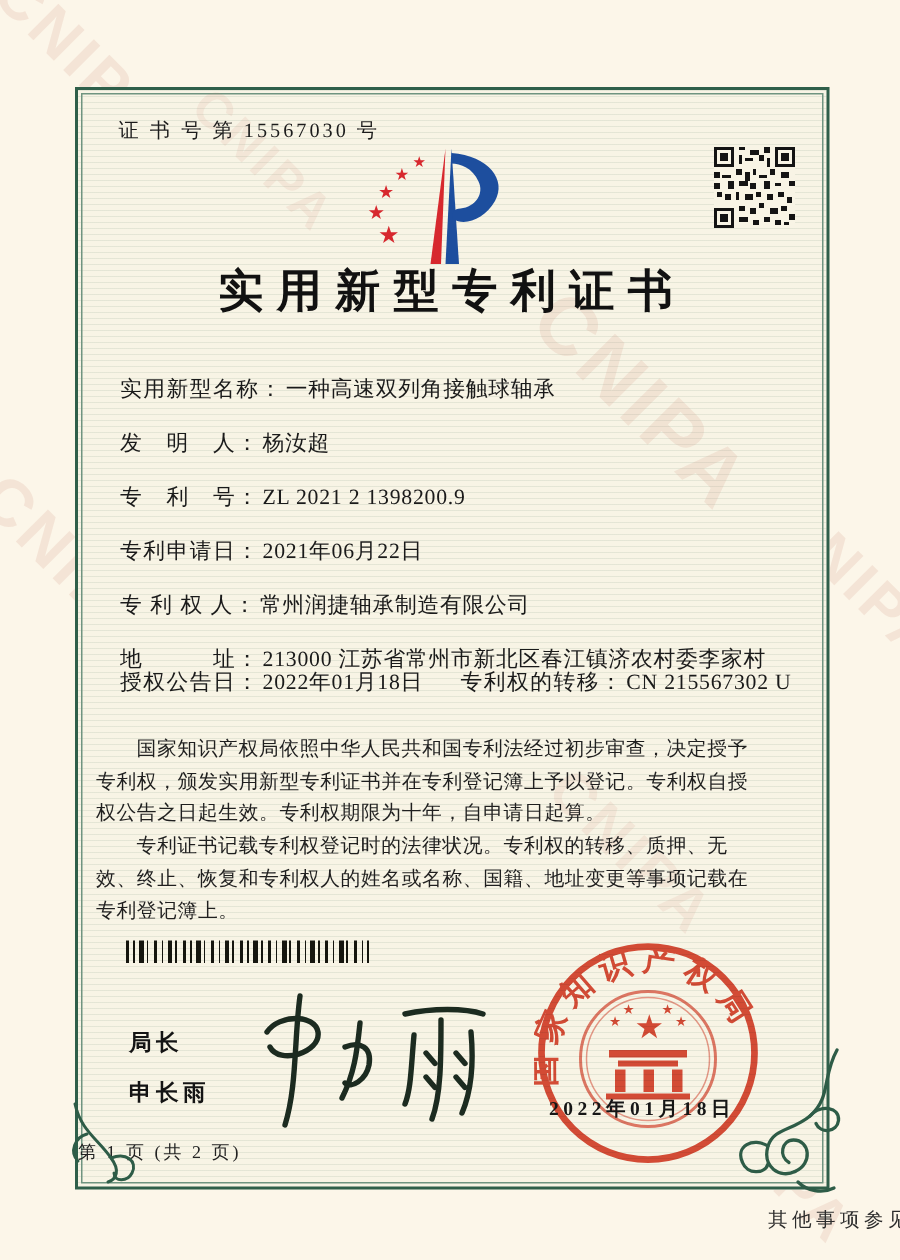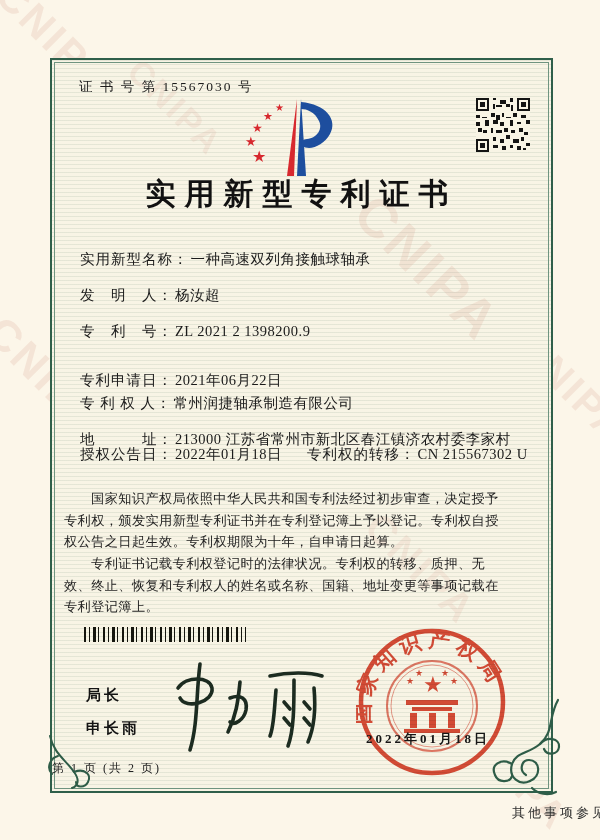--- a/index.html
+++ b/index.html
@@ -150,21 +150,21 @@
 
     <div class="row" style="top:226px;">
       <span class="lbl">发　明　人：</span><span class="val">杨汝超</span>
     </div>
     <div class="row" style="top:190px;">
       <span class="lbl">实用新型名称：</span><span class="val">一种高速双列角接触球轴承</span>
     </div>
     <div class="row" style="top:262px;">
       <span class="lbl">专　利　号：</span><span class="val">ZL 2021 2 1398200.9</span>
     </div>
-    <div class="row" style="top:311px;">
+    <div class="row" style="top:298px;">
       <span class="lbl">专利申请日：</span><span class="val">2021年06月22日</span>
     </div>
     <div class="row" style="top:334px;">
       <span class="lbl">专 利 权 人：</span><span class="val">常州润捷轴承制造有限公司</span>
     </div>
     <div class="row" style="top:370px;text-align:center;">
       <span class="lbl">地　　　址：</span><span class="val">213000 江苏省常州市新北区春江镇济农村委李家村</span>
     </div>
     <div class="row" style="top:385px;">
       <span class="grant-pair">

